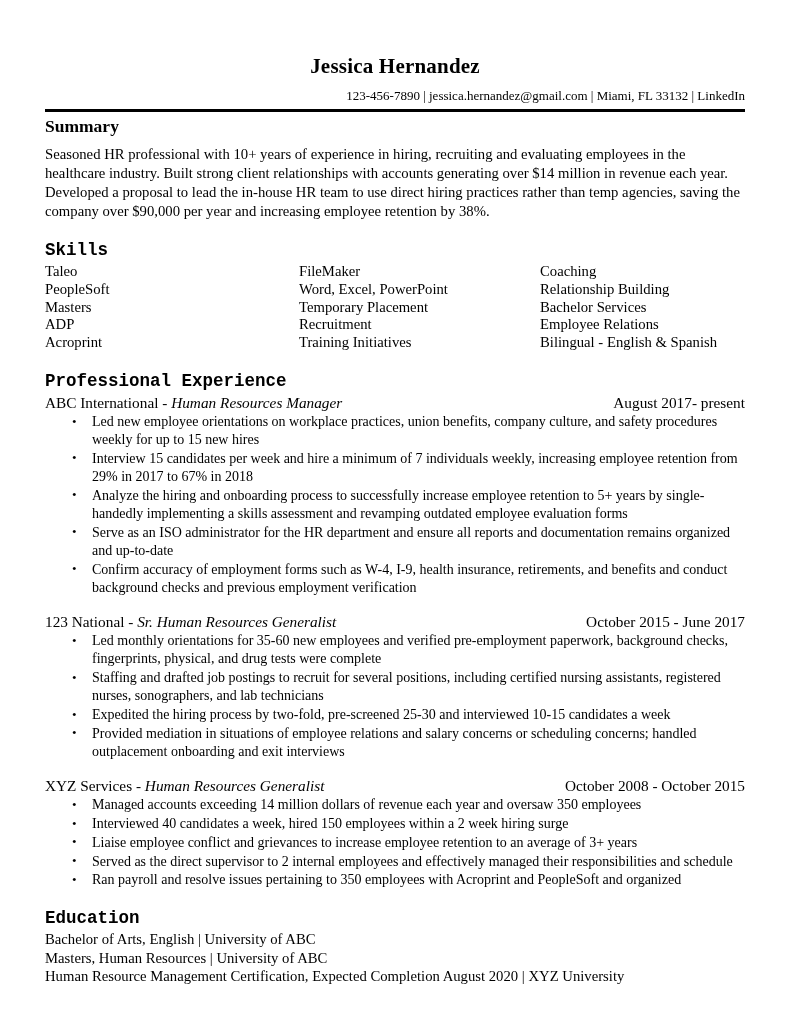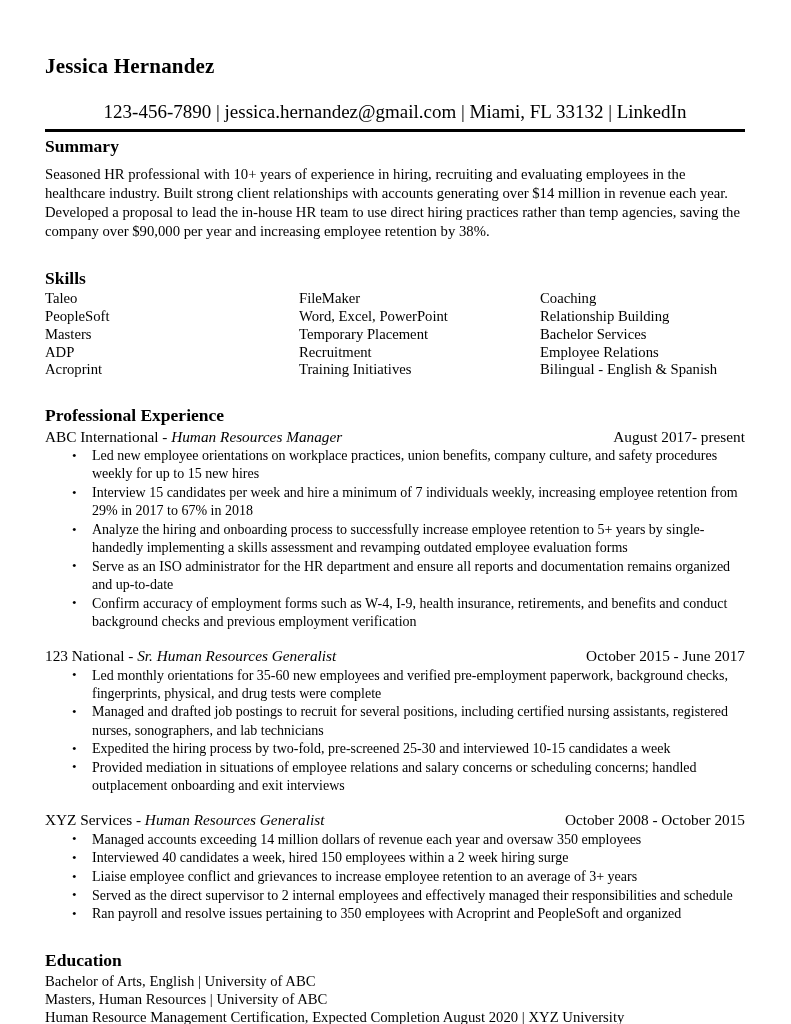--- a/index.html
+++ b/index.html
@@ -23,47 +23,49 @@
   }
   .content {
     position: absolute;
     left: 45px;
     top: 0;
     width: 700px;
   }
 
   
   .name {
+    text-align: center;
     font-size: 21px;
     font-weight: bold;
     letter-spacing: 0.2px;
     margin-top: 54px;
     line-height: 1.2;
   }
   .contact {
-    text-align: center;
-    font-size: 19px;
-    margin-top: 22px;
+    text-align: right;
+    font-size: 13px;
+    margin-top: 9px;
     line-height: 1.2;
   }
   .header-rule {
     height: 0;
     border-top: 3px solid #000;
     margin-top: 5px;
   }
 
   
   .section-title {
     font-size: 17.5px;
     font-weight: bold;
     line-height: 1.25;
     margin-top: 4px;
   }
   .section-title.spaced {
-    margin-top: 26px;
+    margin-top: 19px;
+    font-family: Liberation Mono, monospace;
   }
 
   
   .summary {
     font-size: 14.7px;
     line-height: 1.305;
     margin-top: 7px;
     text-align: left;
   }
 
@@ -181,21 +183,21 @@
       </ul>
     </div>
 
     <div class="job">
       <div class="job-head">
         <div class="job-left"><span class="job-company">123 National - </span><span class="job-title">Sr. Human Resources Generalist</span></div>
         <div class="job-dates">October 2015 - June 2017</div>
       </div>
       <ul class="bullets">
         <li>Led monthly orientations for 35-60 new employees and verified pre-employment paperwork, background checks, fingerprints, physical, and drug tests were complete</li>
-        <li>Managed and drafted job postings to recruit for several positions, including certified nursing assistants, registered nurses, sonographers, and lab technicians</li>
+        <li>Staffing and drafted job postings to recruit for several positions, including certified nursing assistants, registered nurses, sonographers, and lab technicians</li>
         <li>Expedited the hiring process by two-fold, pre-screened 25-30 and interviewed 10-15 candidates a week</li>
         <li>Provided mediation in situations of employee relations and salary concerns or scheduling concerns; handled outplacement onboarding and exit interviews</li>
       </ul>
     </div>
 
     <div class="job">
       <div class="job-head">
         <div class="job-left"><span class="job-company">XYZ Services - </span><span class="job-title">Human Resources Generalist</span></div>
         <div class="job-dates">October 2008 - October 2015</div>
       </div>

